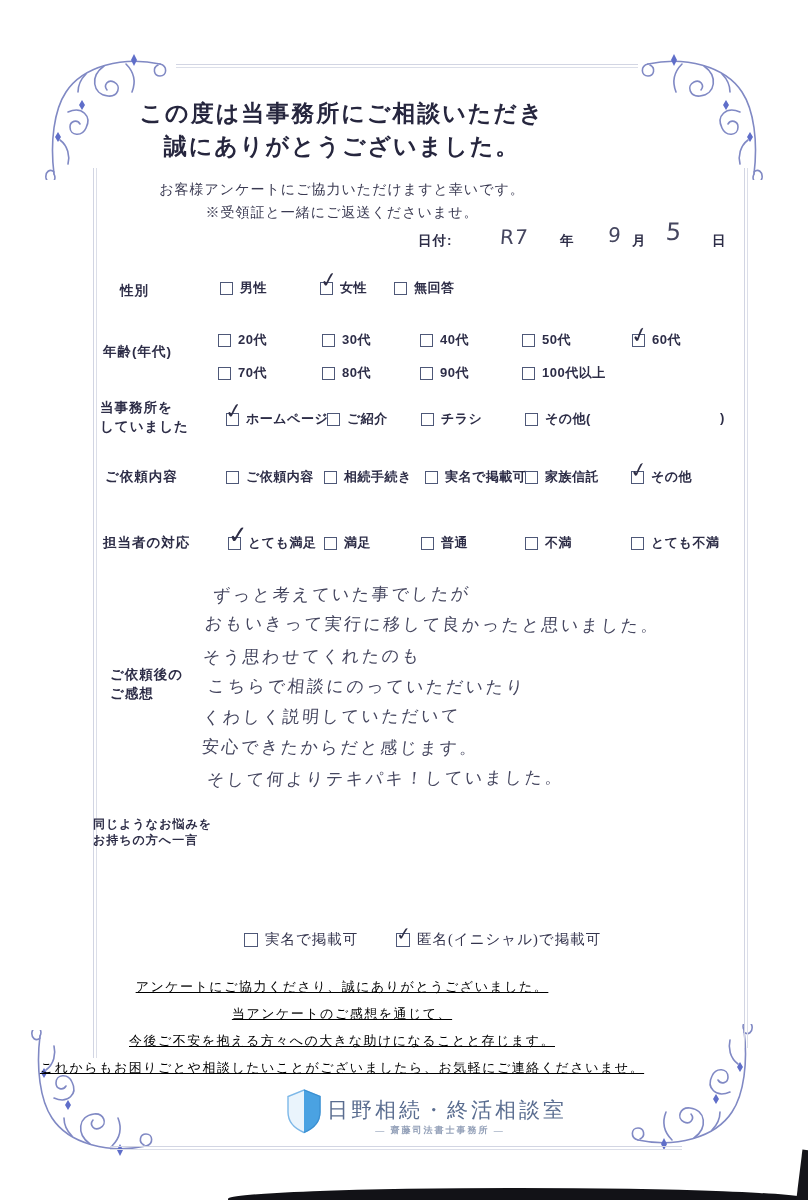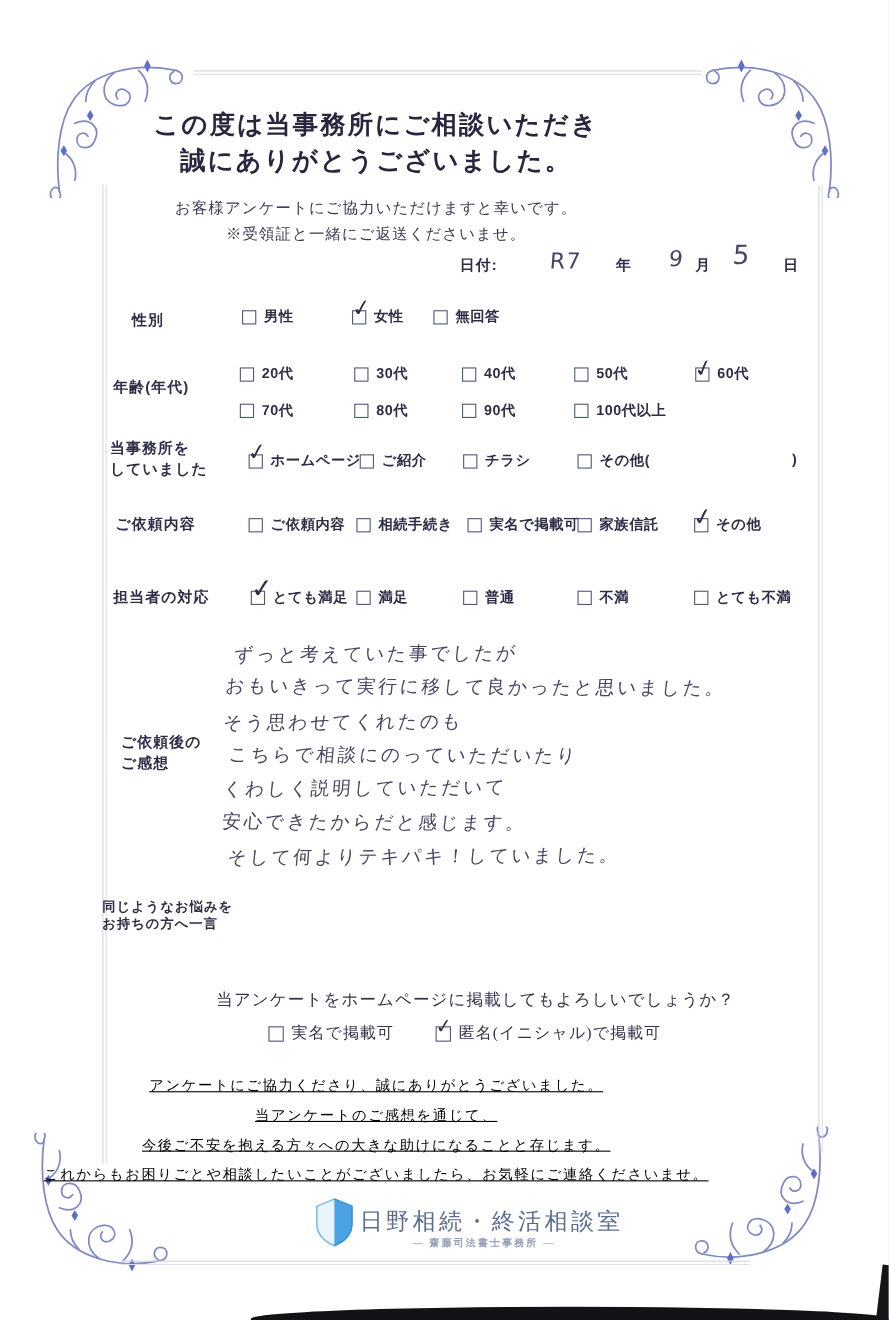--- a/index.html
+++ b/index.html
@@ -223,21 +223,20 @@
   <div class="hand" style="left:205px;top:613px;transform:skewX(-5deg) rotate(.3deg)">おもいきって実行に移して良かったと思いました。</div>
   <div class="hand" style="left:203px;top:645px">そう思わせてくれたのも</div>
   <div class="hand" style="left:208px;top:675px;transform:skewX(-5deg) rotate(.2deg)">こちらで相談にのっていただいたり</div>
   <div class="hand" style="left:203px;top:705px">くわしく説明していただいて</div>
   <div class="hand" style="left:202px;top:736px;transform:skewX(-5deg) rotate(.3deg)">安心できたからだと感じます。</div>
   <div class="hand" style="left:207px;top:767px">そして何よりテキパキ！していました。</div>
 
   <div class="abs flabel" style="left:93px;top:816px;font-size:12px;font-weight:600">同じようなお悩みを</div>
   <div class="abs flabel" style="left:93px;top:832px;font-size:12px;font-weight:600">お持ちの方へ一言</div>
 
-  <div class="abs serif" style="left:180px;top:900px;width:505px;text-align:center;font-size:15px;letter-spacing:1px;color:#30304a">当アンケートをホームページに掲載してもよろしいでしょうか？</div>
   <div class="opt" style="left:244px;top:930px">
     <span class="cb" style="width:12px;height:12px"></span>
     <span class="optserif">実名で掲載可</span>
     </div>
   <div class="opt" style="left:396px;top:930px">
     <span class="cb" style="width:12px;height:12px">
         <span class="tick" style="top:-9px;left:-1px;font-size:18px;transform:rotate(-6deg)">✓</span>
       </span>
     <span class="optserif">匿名(イニシャル)で掲載可</span>
     </div>

